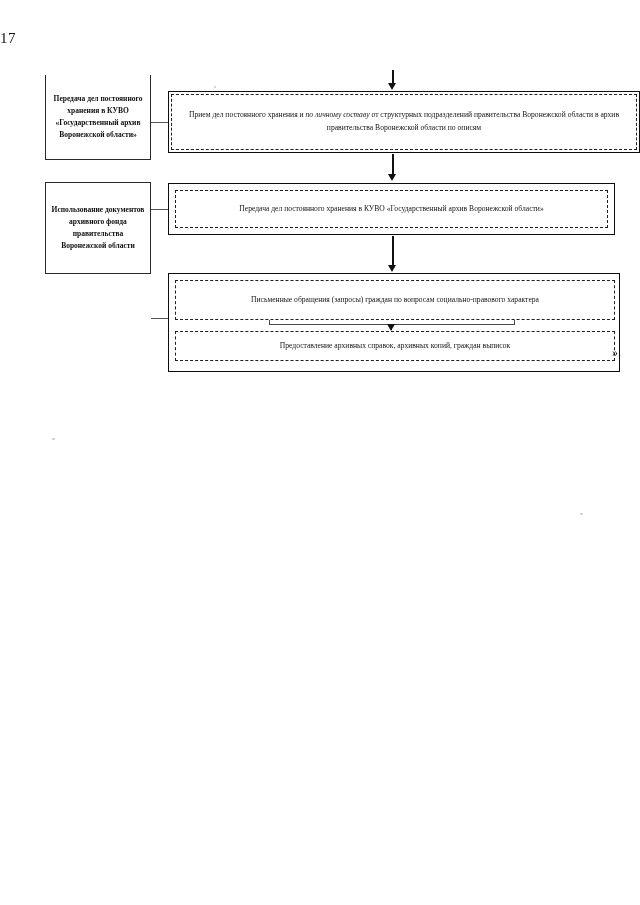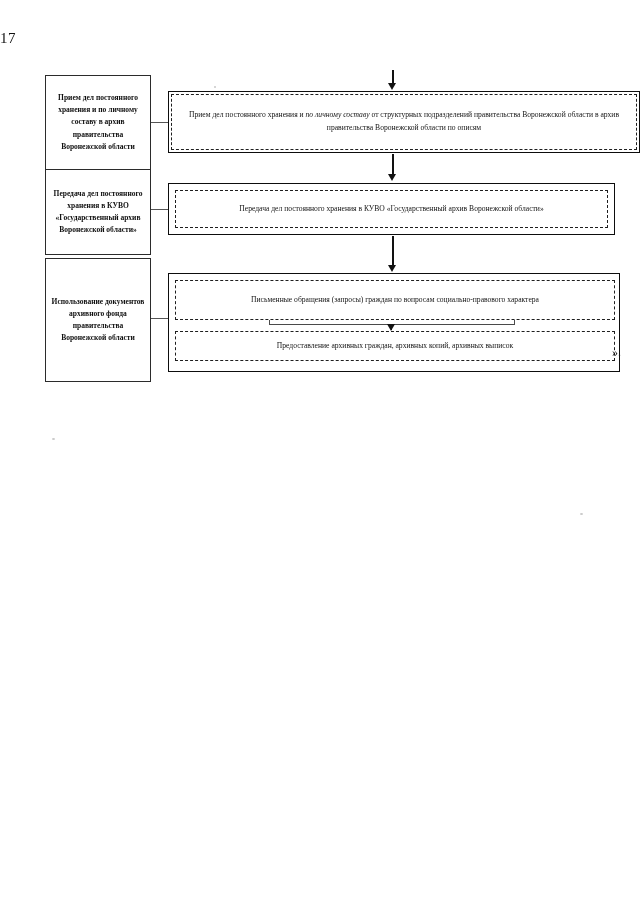--- a/index.html
+++ b/index.html
@@ -58,21 +58,21 @@
     justify-content: center;
     text-align: center;
     font-weight: bold;
     font-size: 7.5px;
     line-height: 1.62;
     padding: 4px 5px;
     color: #0f0f0f;
   }
   .label-box.lb1 { height: 95px; }
   .label-box.lb2 { height: 85px; border-top: none; }
-  .label-box.lb3 { margin-top: 3px; height: 124px; }
+  .label-box.lb3 { margin-top: 22px; height: 92px; }
 
   
   .stage-col {
     position: absolute;
     left: 128px;
     top: 0;
     width: 452px;
   }
 
   .stage-outer {
@@ -164,21 +164,20 @@
 </head>
 <body>
 
 <div class="page">
 
   <div class="page-number">17</div>
 
   <div class="diagram">
 
     <div class="label-col">
-      <div class="label-box lb1">Прием дел постоянного хранения и по личному составу в архив правительства Воронежской области</div>
       <div class="label-box lb2">Передача дел постоянного хранения в КУВО «Государственный архив Воронежской области»</div>
       <div class="label-box lb3">Использование документов архивного фонда правительства Воронежской области</div>
     </div>
 
     <div class="hconn" style="left:111px; top:52px;  width:17px;"></div>
     <div class="hconn" style="left:111px; top:139px; width:17px;"></div>
     <div class="hconn" style="left:111px; top:248px; width:17px;"></div>
 
     <div class="stage-col">
 
@@ -209,21 +208,21 @@
           <div class="dashed">Письменные обращения (запросы) граждан по вопросам социально-правового характера</div>
         </div>
 
         <div class="vline" style="left:100px; top:46px; height:5px; background:#4a4a4a; width:1.2px;"></div>
         <div class="vline" style="left:345px; top:46px; height:5px; background:#4a4a4a; width:1.2px;"></div>
         <div class="merge-h" style="left:100px; top:50px; width:246px;"></div>
         <div class="vline" style="left:222px; top:50px; height:6px; width:1.4px;"></div>
         <div class="arrow-head" style="left:217.5px; top:50px;"></div>
 
         <div class="row-bottom">
-          <div class="dashed" style="height:100%;">Предоставление архивных граждан, архивных копий, архивных выписок</div>
+          <div class="dashed" style="height:100%;">Предоставление архивных справок, архивных копий, граждан выписок</div>
         </div>
       </div>
 
     </div>
   </div>
 
   <div class="tail-quote">».</div>
 
   <div class="speck" style="left:52px;  top:438px; width:3px; height:2px;"></div>
   <div class="speck" style="left:580px; top:513px; width:3px; height:2px;"></div>

